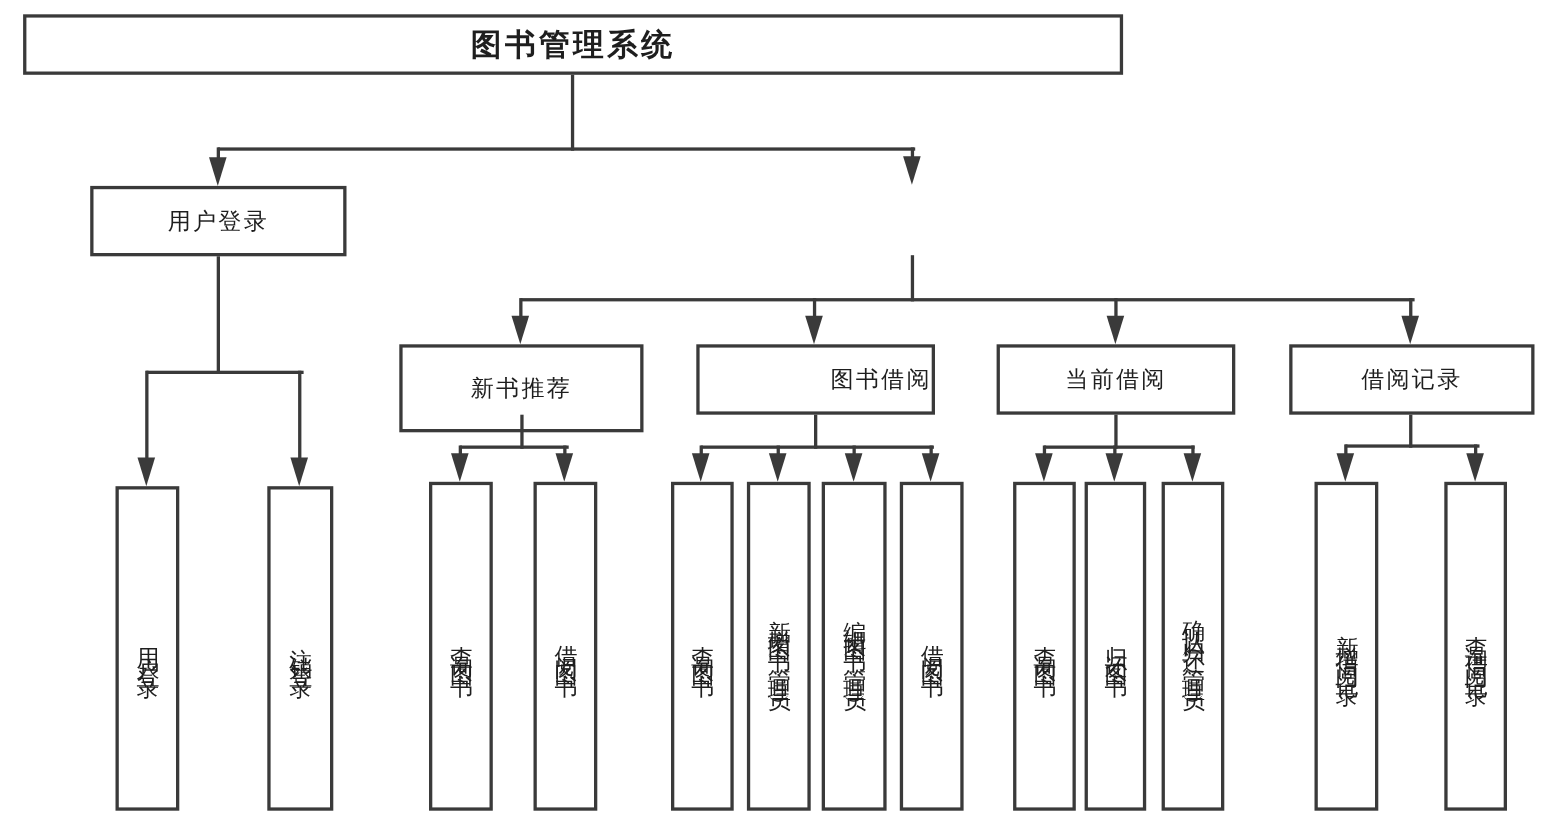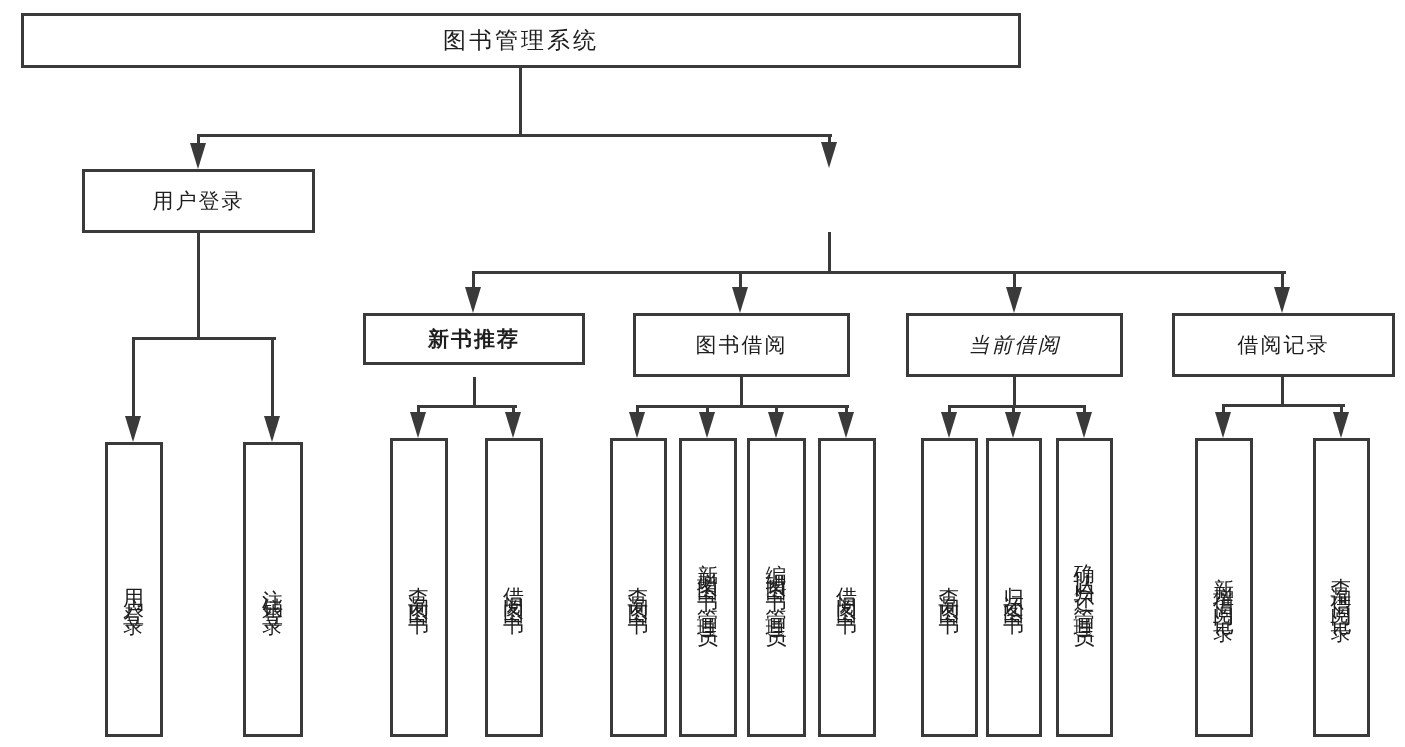--- a/index.html
+++ b/index.html
@@ -12,21 +12,21 @@
   .stage{
     position:relative;width:1405px;height:747px;background:var(--background);
     font-family:"Liberation Sans","DejaVu Sans",sans-serif;color:var(--text);
     overflow:hidden;
   }
   .box{
     position:absolute;box-sizing:border-box;border:3px solid var(--line);
     background:var(--background);display:flex;align-items:center;justify-content:center;
   }
   .hlabel{font-size:21px;letter-spacing:2px;color:var(--text);white-space:nowrap;}
-  .title-label{font-size:23px;letter-spacing:3px;}
+  .title-label{font-size:28px;letter-spacing:3px;font-weight:bold;}
   .vlabel{
     writing-mode:vertical-rl;text-orientation:mixed;font-size:21px;line-height:1;
     letter-spacing:9px;color:var(--text);white-space:nowrap;
   }
   .line{position:absolute;background:var(--line);}
   .arrow{position:absolute;width:17px;}
   .arrow::before{
     content:"";position:absolute;left:7px;top:0;bottom:20px;width:3px;background:var(--line);
   }
   .arrow::after{
@@ -62,27 +62,27 @@
   <div class="arrow" style="left:125px;top:337px;height:105px;"></div>
   <div class="arrow" style="left:264px;top:337px;height:105px;"></div>
 
   <div class="line" style="left:828px;top:232px;width:3px;height:42px;"></div>
   <div class="line" style="left:473px;top:271px;width:813px;height:3px;"></div>
   <div class="arrow" style="left:465px;top:271px;height:42px;"></div>
   <div class="arrow" style="left:732px;top:271px;height:42px;"></div>
   <div class="arrow" style="left:1006px;top:271px;height:42px;"></div>
   <div class="arrow" style="left:1274px;top:271px;height:42px;"></div>
 
-  <div class="box" style="left:363px;top:313px;width:222px;height:52px;font-weight:bold;">
+  <div class="box" style="left:363px;top:313px;width:222px;height:80px;">
     <span class="hlabel">新书推荐</span>
   </div>
-  <div class="box" style="left:633px;top:313px;width:217px;height:64px;">
+  <div class="box" style="left:633px;top:313px;width:217px;height:64px;justify-content:flex-end;">
     <span class="hlabel">图书借阅</span>
   </div>
-  <div class="box" style="left:906px;top:313px;width:217px;height:64px;font-style:italic;">
+  <div class="box" style="left:906px;top:313px;width:217px;height:64px;">
     <span class="hlabel">当前借阅</span>
   </div>
   <div class="box" style="left:1172px;top:313px;width:223px;height:64px;">
     <span class="hlabel">借阅记录</span>
   </div>
 
   <div class="line" style="left:473px;top:377px;width:3px;height:31px;"></div>
   <div class="line" style="left:418px;top:405px;width:99px;height:3px;"></div>
   <div class="arrow" style="left:410px;top:405px;height:33px;"></div>
   <div class="arrow" style="left:505px;top:405px;height:33px;"></div>

